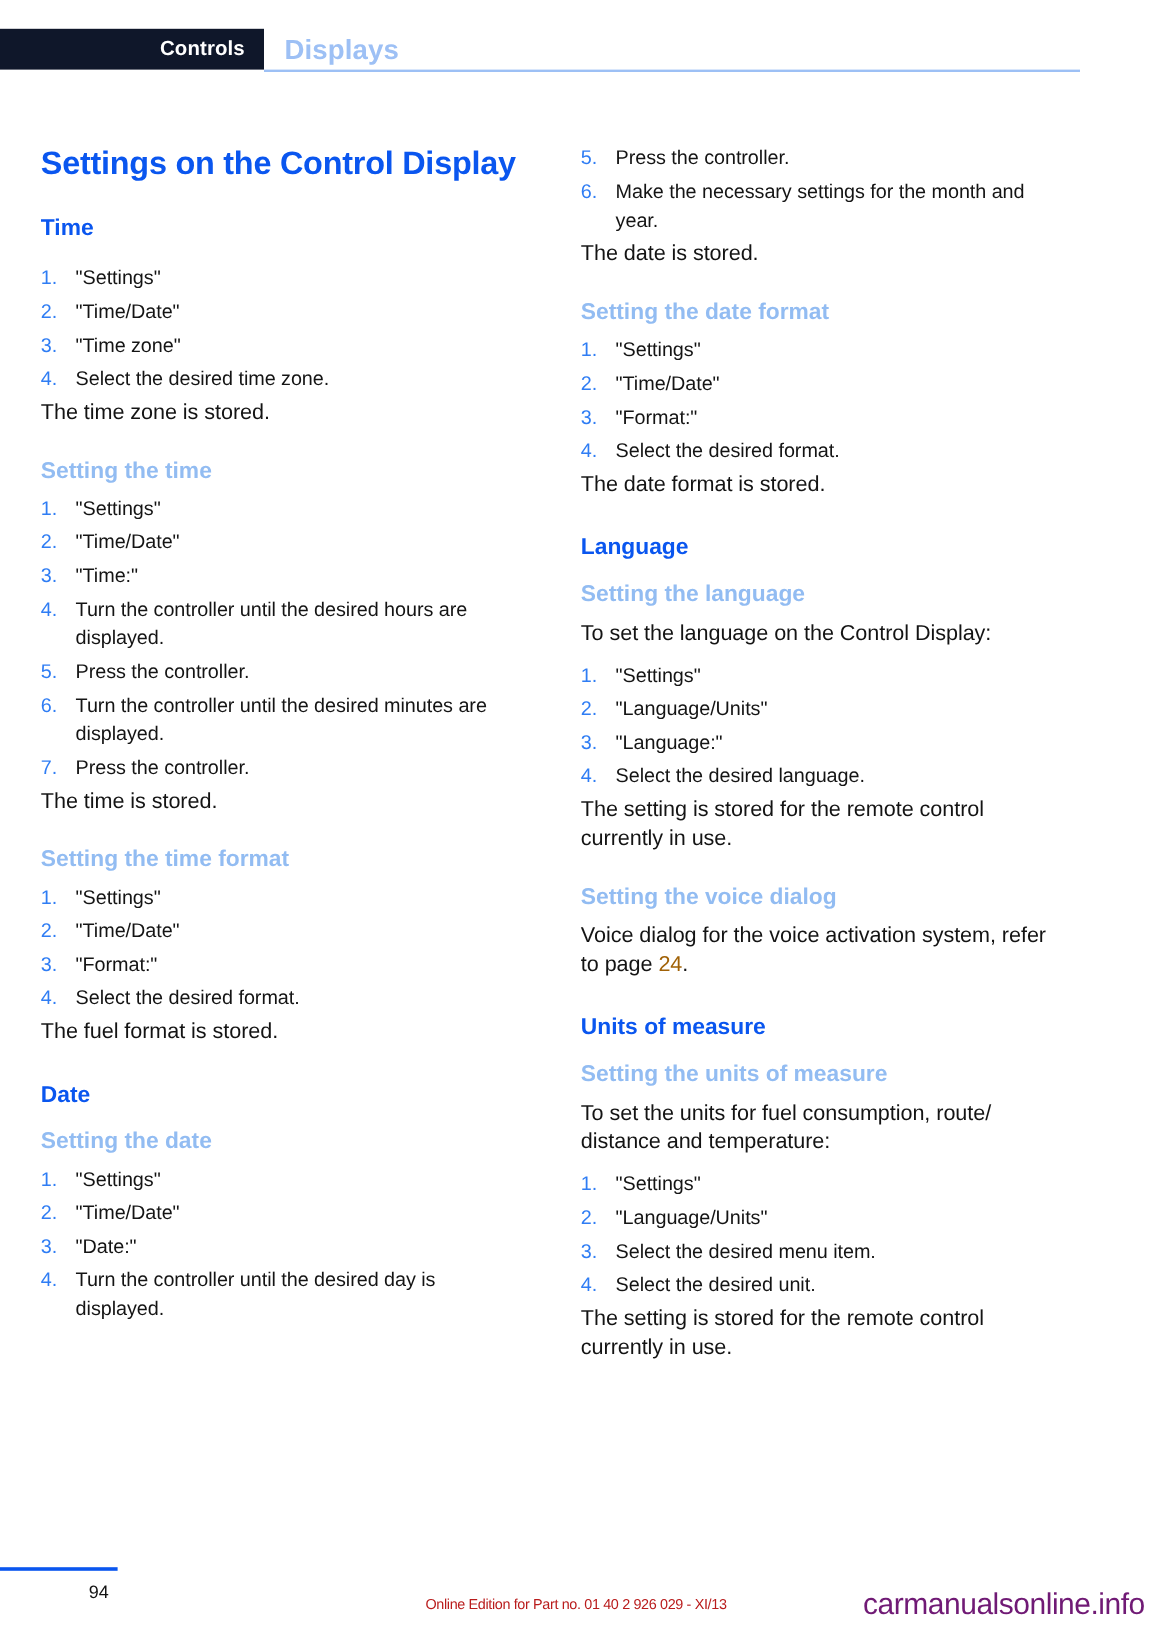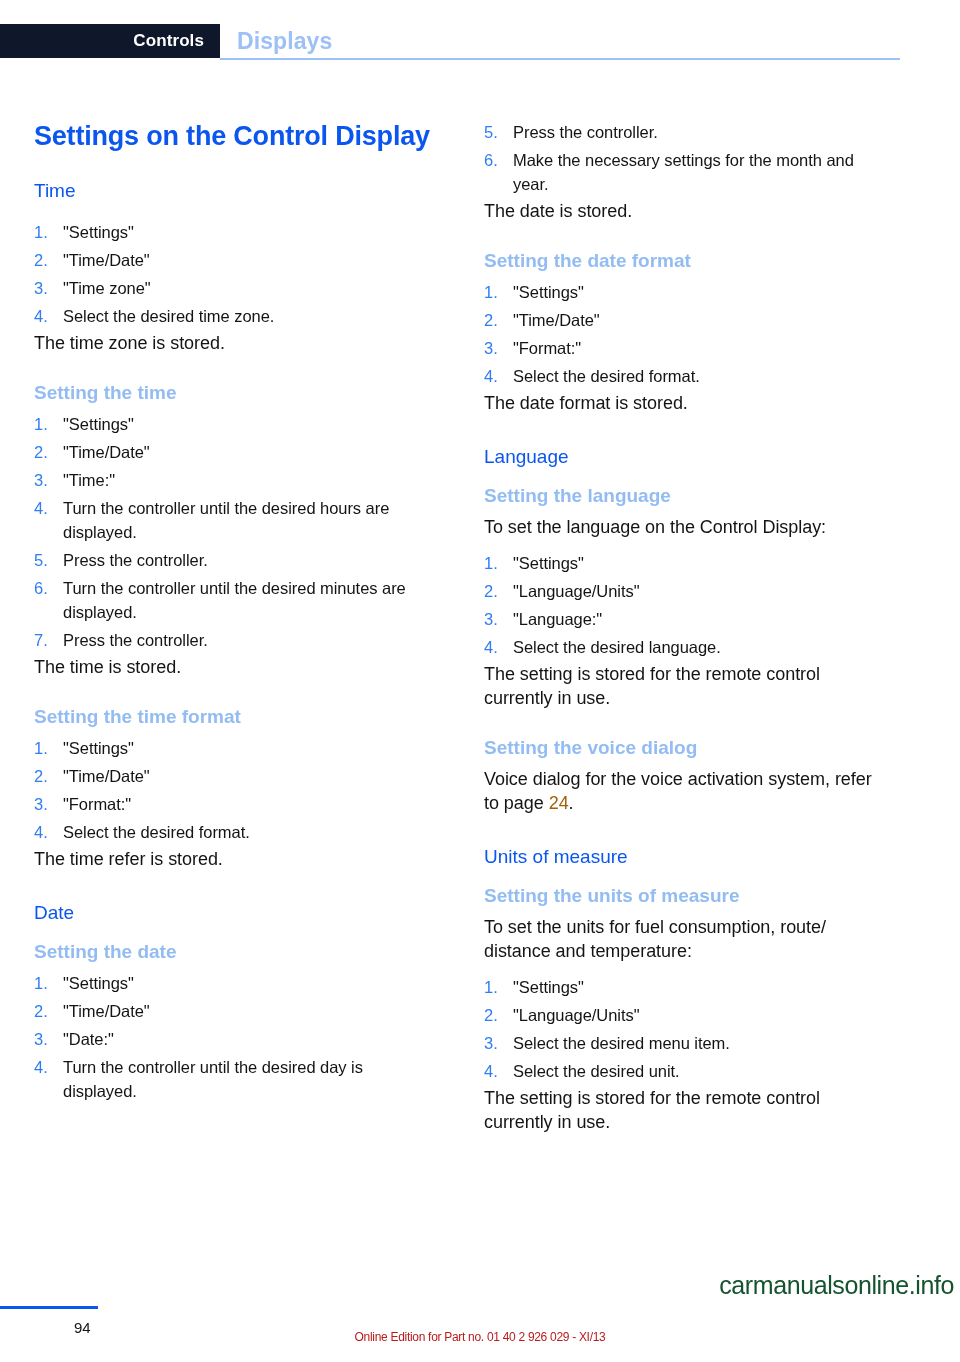--- a/index.html
+++ b/index.html
@@ -85,21 +85,21 @@
     color: #0a56ef;
     font-size: 27px;
     font-weight: bold;
     line-height: 33px;
     letter-spacing: -.2px;
   }
   h2.section {
     margin: 0 0 18px 0;
     color: #0a56ef;
     font-size: 19px;
-    font-weight: normal;
+    font-weight: bold;
     line-height: 23px;
   }
   h2.section.tight { margin-bottom: 16px; }
 
   h3.subsection {
     margin: 0 0 7px 0;
     color: #92bcf2;
     font-size: 19px;
     font-weight: bold;
     line-height: 24px;
@@ -170,22 +170,22 @@
     width: 960px;
     text-align: center;
     color: #b91c1c;
     font-size: 12px;
     line-height: 18px;
     letter-spacing: -.3px;
   }
   .watermark {
     position: absolute;
     right: 6px;
-    top: 1270px;
-    color: #14532d;
+    top: 1322px;
+    color: #701a75;
     font-size: 25px;
     line-height: 30px;
     letter-spacing: -.4px;
     white-space: nowrap;
   }
 </style>
 </head>
 <body>
 
 <div class="header">
@@ -230,21 +230,21 @@
 
     <div class="gap-md"></div>
 
     <h3 class="subsection">Setting the time format</h3>
     <ol class="steps">
       <li><span class="num">1.</span><span>"Settings"</span></li>
       <li><span class="num">2.</span><span>"Time/Date"</span></li>
       <li><span class="num">3.</span><span>"Format:"</span></li>
       <li><span class="num">4.</span><span>Select the desired format.</span></li>
     </ol>
-    <p class="body-text trailer">The time refer is stored.</p>
+    <p class="body-text trailer">The fuel format is stored.</p>
 
     <div class="gap-lg"></div>
 
     <h2 class="section tight">Date</h2>
 
     <h3 class="subsection">Setting the date</h3>
     <ol class="steps">
       <li><span class="num">1.</span><span>"Settings"</span></li>
       <li><span class="num">2.</span><span>"Time/Date"</span></li>
       <li><span class="num">3.</span><span>"Date:"</span></li>

